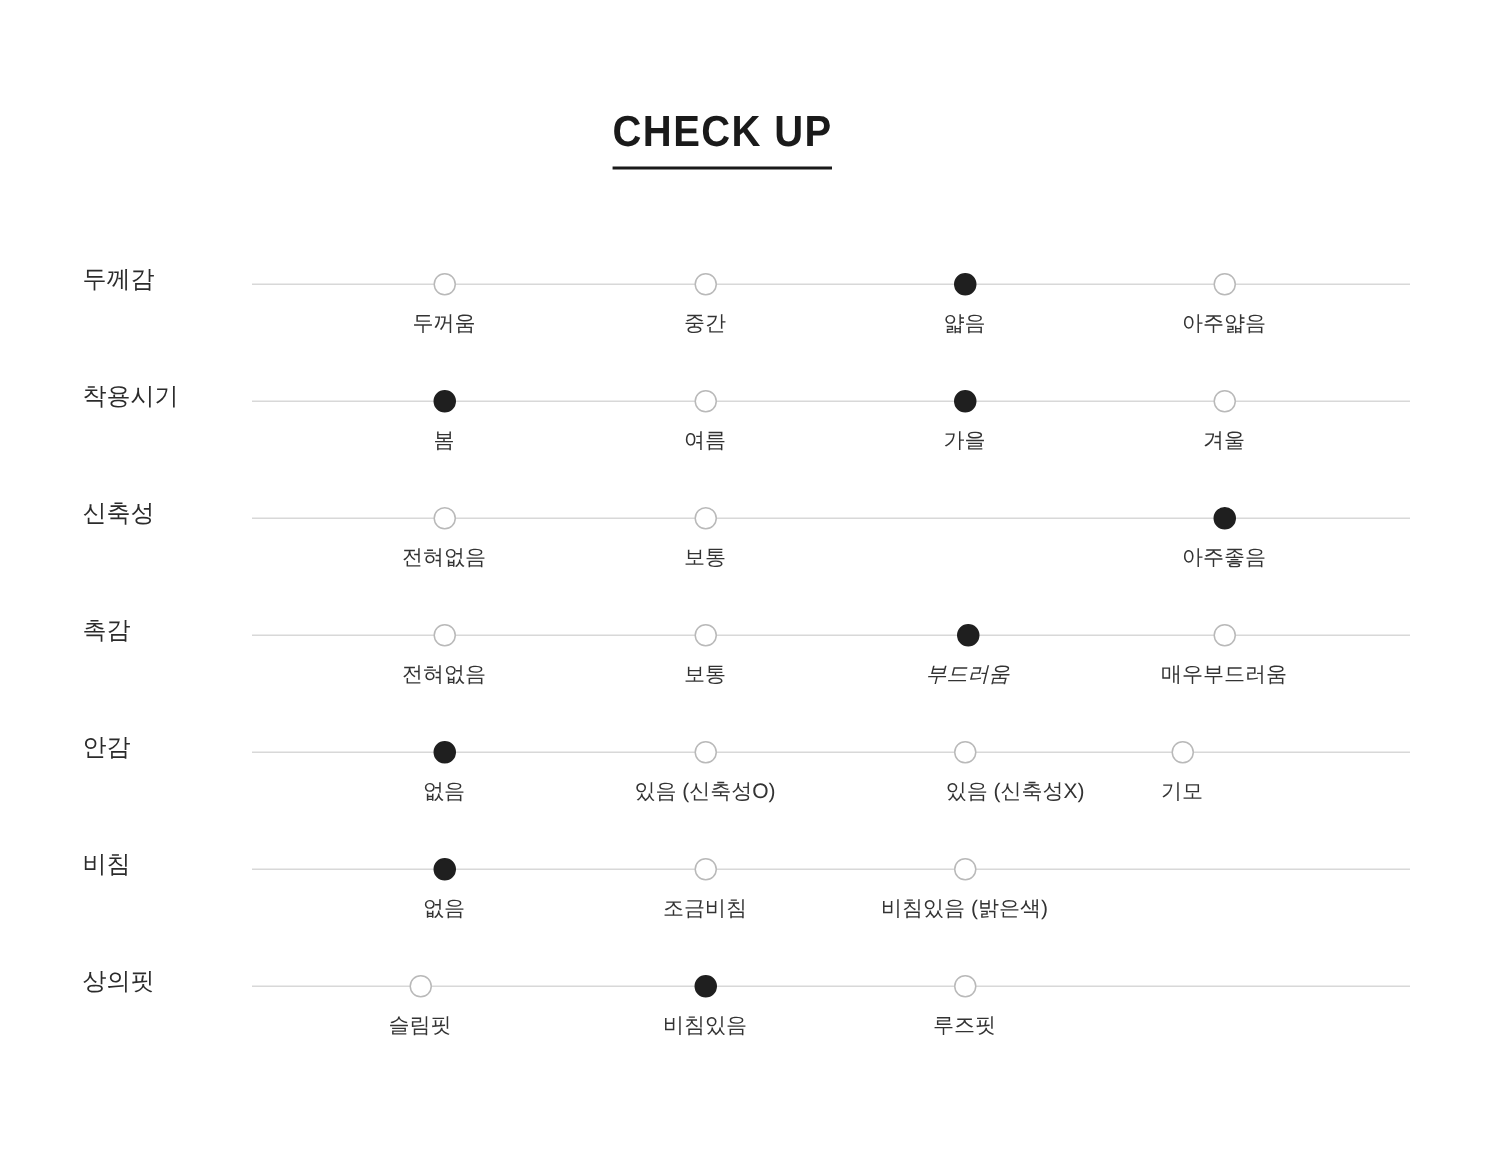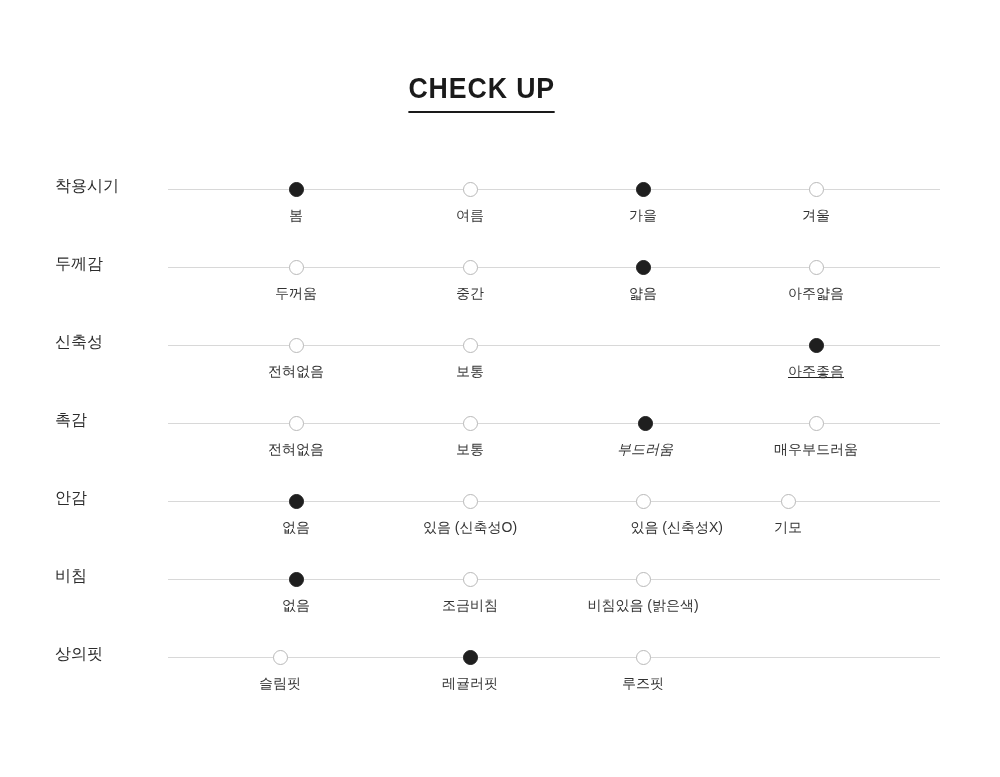--- a/index.html
+++ b/index.html
@@ -117,20 +117,42 @@
 <body>
 
 <div class="page">
 
   <div class="title-wrap">
     <div class="title">CHECK UP</div>
   </div>
 
   <div class="rows">
       <div class="row">
+        <div class="row-label">두께감</div>
+        <div class="axis"></div>
+        <div class="opts">
+          <div class="opt" style="left: 128px;">
+            <div class="dot"></div>
+            <div class="opt-label">두꺼움</div>
+          </div>
+          <div class="opt" style="left: 302px;">
+            <div class="dot"></div>
+            <div class="opt-label">중간</div>
+          </div>
+          <div class="opt" style="left: 475px;">
+            <div class="dot on"></div>
+            <div class="opt-label">얇음</div>
+          </div>
+          <div class="opt" style="left: 648px;">
+            <div class="dot"></div>
+            <div class="opt-label">아주얇음</div>
+          </div>
+        </div>
+      </div>
+      <div class="row">
         <div class="row-label">착용시기</div>
         <div class="axis"></div>
         <div class="opts">
           <div class="opt" style="left: 128px;">
             <div class="dot on"></div>
             <div class="opt-label">봄</div>
           </div>
           <div class="opt" style="left: 302px;">
             <div class="dot"></div>
             <div class="opt-label">여름</div>
@@ -139,54 +161,32 @@
             <div class="dot on"></div>
             <div class="opt-label">가을</div>
           </div>
           <div class="opt" style="left: 648px;">
             <div class="dot"></div>
             <div class="opt-label">겨울</div>
           </div>
         </div>
       </div>
       <div class="row">
-        <div class="row-label">두께감</div>
-        <div class="axis"></div>
-        <div class="opts">
-          <div class="opt" style="left: 128px;">
-            <div class="dot"></div>
-            <div class="opt-label">두꺼움</div>
-          </div>
-          <div class="opt" style="left: 302px;">
-            <div class="dot"></div>
-            <div class="opt-label">중간</div>
-          </div>
-          <div class="opt" style="left: 475px;">
-            <div class="dot on"></div>
-            <div class="opt-label">얇음</div>
-          </div>
-          <div class="opt" style="left: 648px;">
-            <div class="dot"></div>
-            <div class="opt-label">아주얇음</div>
-          </div>
-        </div>
-      </div>
-      <div class="row">
         <div class="row-label">신축성</div>
         <div class="axis"></div>
         <div class="opts">
           <div class="opt" style="left: 128px;">
             <div class="dot"></div>
             <div class="opt-label">전혀없음</div>
           </div>
           <div class="opt" style="left: 302px;">
             <div class="dot"></div>
             <div class="opt-label">보통</div>
           </div>
-          <div class="opt" style="left: 648px; text-decoration: underline;">
+          <div class="opt" style="left: 648px;">
             <div class="dot on"></div>
             <div class="opt-label">아주좋음</div>
           </div>
         </div>
       </div>
       <div class="row">
         <div class="row-label">촉감</div>
         <div class="axis"></div>
         <div class="opts">
           <div class="opt" style="left: 128px;">
@@ -250,21 +250,21 @@
       <div class="row">
         <div class="row-label">상의핏</div>
         <div class="axis"></div>
         <div class="opts">
           <div class="opt" style="left: 112px;">
             <div class="dot"></div>
             <div class="opt-label">슬림핏</div>
           </div>
           <div class="opt" style="left: 302px;">
             <div class="dot on"></div>
-            <div class="opt-label">레귤러핏</div>
+            <div class="opt-label">비침있음</div>
           </div>
           <div class="opt" style="left: 475px;">
             <div class="dot"></div>
             <div class="opt-label">루즈핏</div>
           </div>
         </div>
       </div>
     </div>
 
 </div>

